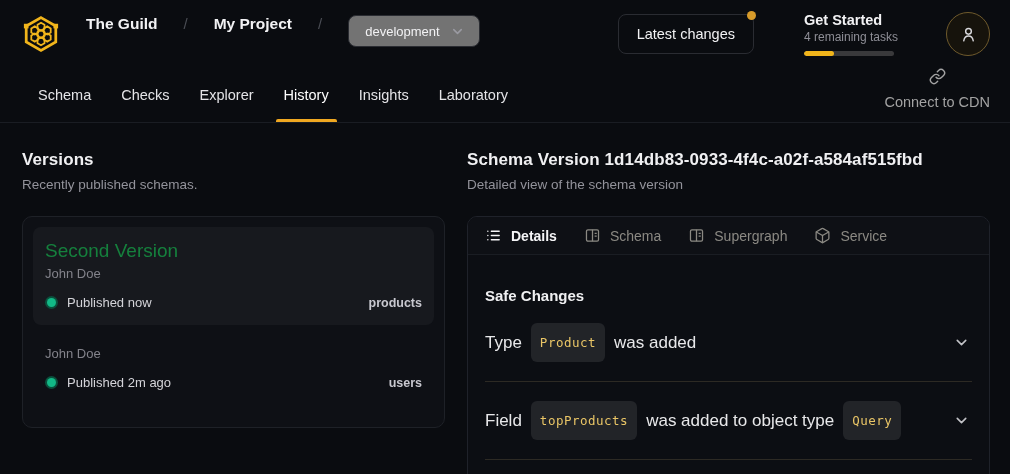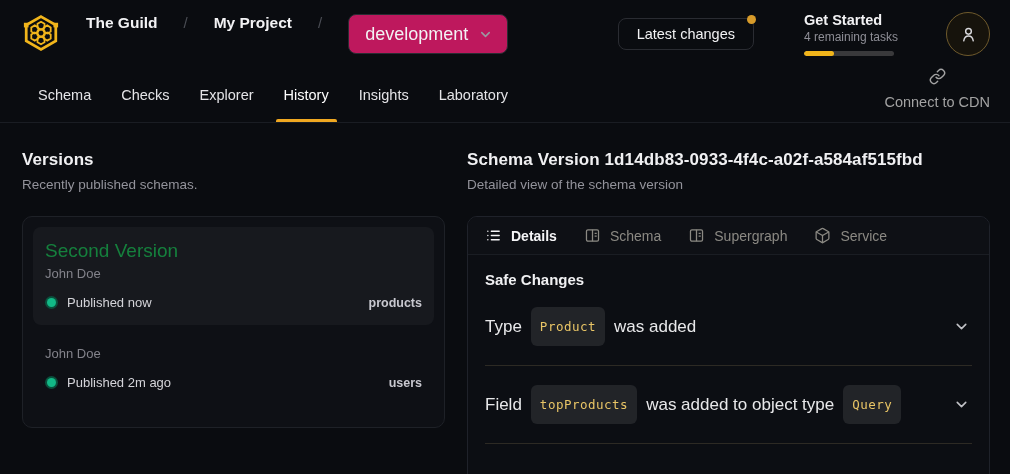--- a/index.html
+++ b/index.html
@@ -13,29 +13,29 @@
   svg { display:block; }
 
   
   .topbar { height:68px; display:flex; align-items:center; padding:0 20px 0 22px; }
   .crumbs { display:flex; gap:26px; }
   .logo { width:38px; height:38px; color:#f1b51b; cursor:pointer; }
   .org, .project { font-size:15.5px; font-weight:600; color:#f2f2f4; cursor:pointer; }
   .sep { color:#4b4e55; font-size:15px; }
   .env-select {
     display:flex; align-items:center; gap:10px;
-    background:#be185d; border:1px solid #2a2c32; border-radius:8px;
-    height:40px; padding:0 14px 0 16px; color:#f2f2f4; font-size:18px; cursor:pointer;
+    background:#737373; border:1px solid #2a2c32; border-radius:8px;
+    height:32px; padding:0 14px 0 16px; color:#f2f2f4; font-size:13px; cursor:pointer;
   }
   .env-select .chev { color:#9a9aa2; }
 
   .topbar-right { margin-left:auto; display:flex; align-items:center; gap:50px; }
   .latest-btn {
     position:relative; background:transparent; border:1px solid #2a2c32; border-radius:8px;
-    height:32px; padding:0 18px; color:#f2f2f4; font-size:14.5px; cursor:pointer;
+    height:40px; padding:0 18px; color:#f2f2f4; font-size:14.5px; cursor:pointer;
     font-family:inherit;
   }
   .latest-btn .notif-dot {
     position:absolute; top:-4px; right:-3px; width:9px; height:9px; border-radius:50%;
     background:#d79b2a;
   }
   .get-started { width:92px; cursor:pointer; }
   .gs-title { font-size:14.5px; font-weight:600; color:#f2f2f4; }
   .gs-sub { font-size:12px; color:#8e8e96; margin-top:2px; white-space:nowrap; }
   .gs-track { margin-top:7px; width:90px; height:5px; border-radius:3px; background:#39393b; overflow:hidden; }
@@ -86,21 +86,21 @@
   
   .detail-card {
     margin-top:24px; background:#0c0e13; border:1px solid #1f222a;
     border-radius:10px 10px 0 0; height:300px; overflow:hidden;
   }
   .detail-tabs { display:flex; align-items:center; gap:27px; height:38px;
                  padding:0 17px; border-bottom:1px solid #1a1d23; background:#0e1015; }
   .dtab { display:flex; align-items:center; gap:9px; font-size:14px; color:#8b8983; cursor:pointer; }
   .dtab.active { color:#f5f5f7; font-weight:600; }
   .detail-body { padding:4px 17px 0 17px; }
-  .section-title { font-size:15px; font-weight:700; color:#f0f0f2; margin-top:12px; }
+  .section-title { font-size:15px; font-weight:700; color:#f0f0f2; margin-top:28px; }
   .change-row { display:flex; align-items:center; gap:9px; padding:19px 2px 19px 0;
                 border-bottom:1px solid #2d2a24; cursor:pointer; }
   .change-row .txt { font-size:17px; color:#e8e8ea; }
   .code-chip {
     font-family:"DejaVu Sans Mono","Liberation Mono",monospace;
     font-size:12.5px; letter-spacing:.5px; color:#e9c566;
     background:#222428; border-radius:6px; padding:12px 9px;
   }
   .change-row .chev { margin-left:auto; color:#c2c2c7; }
 </style>

